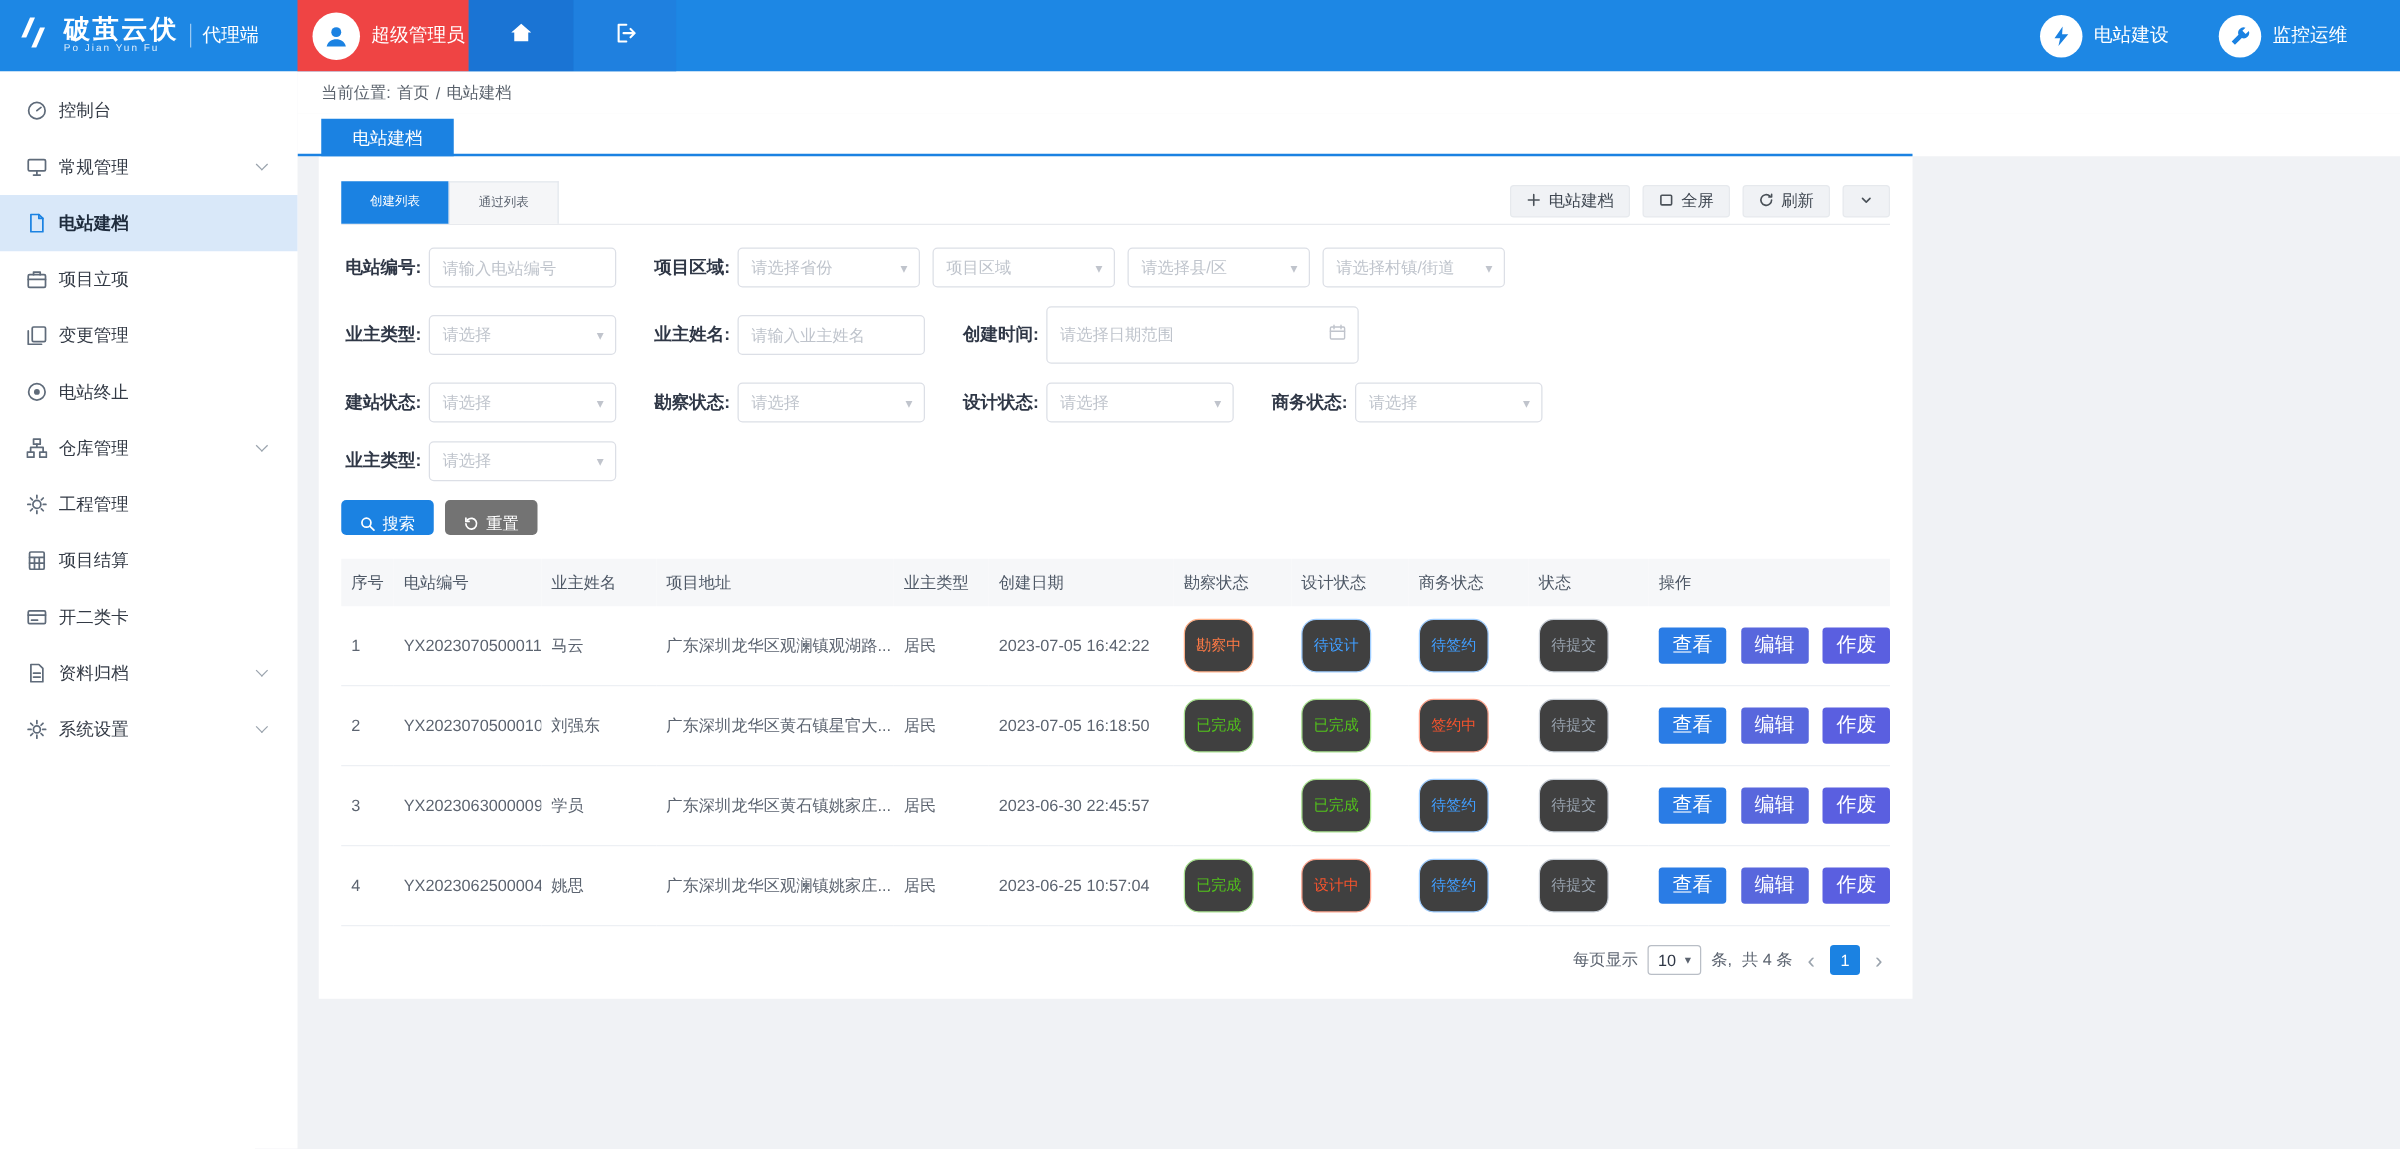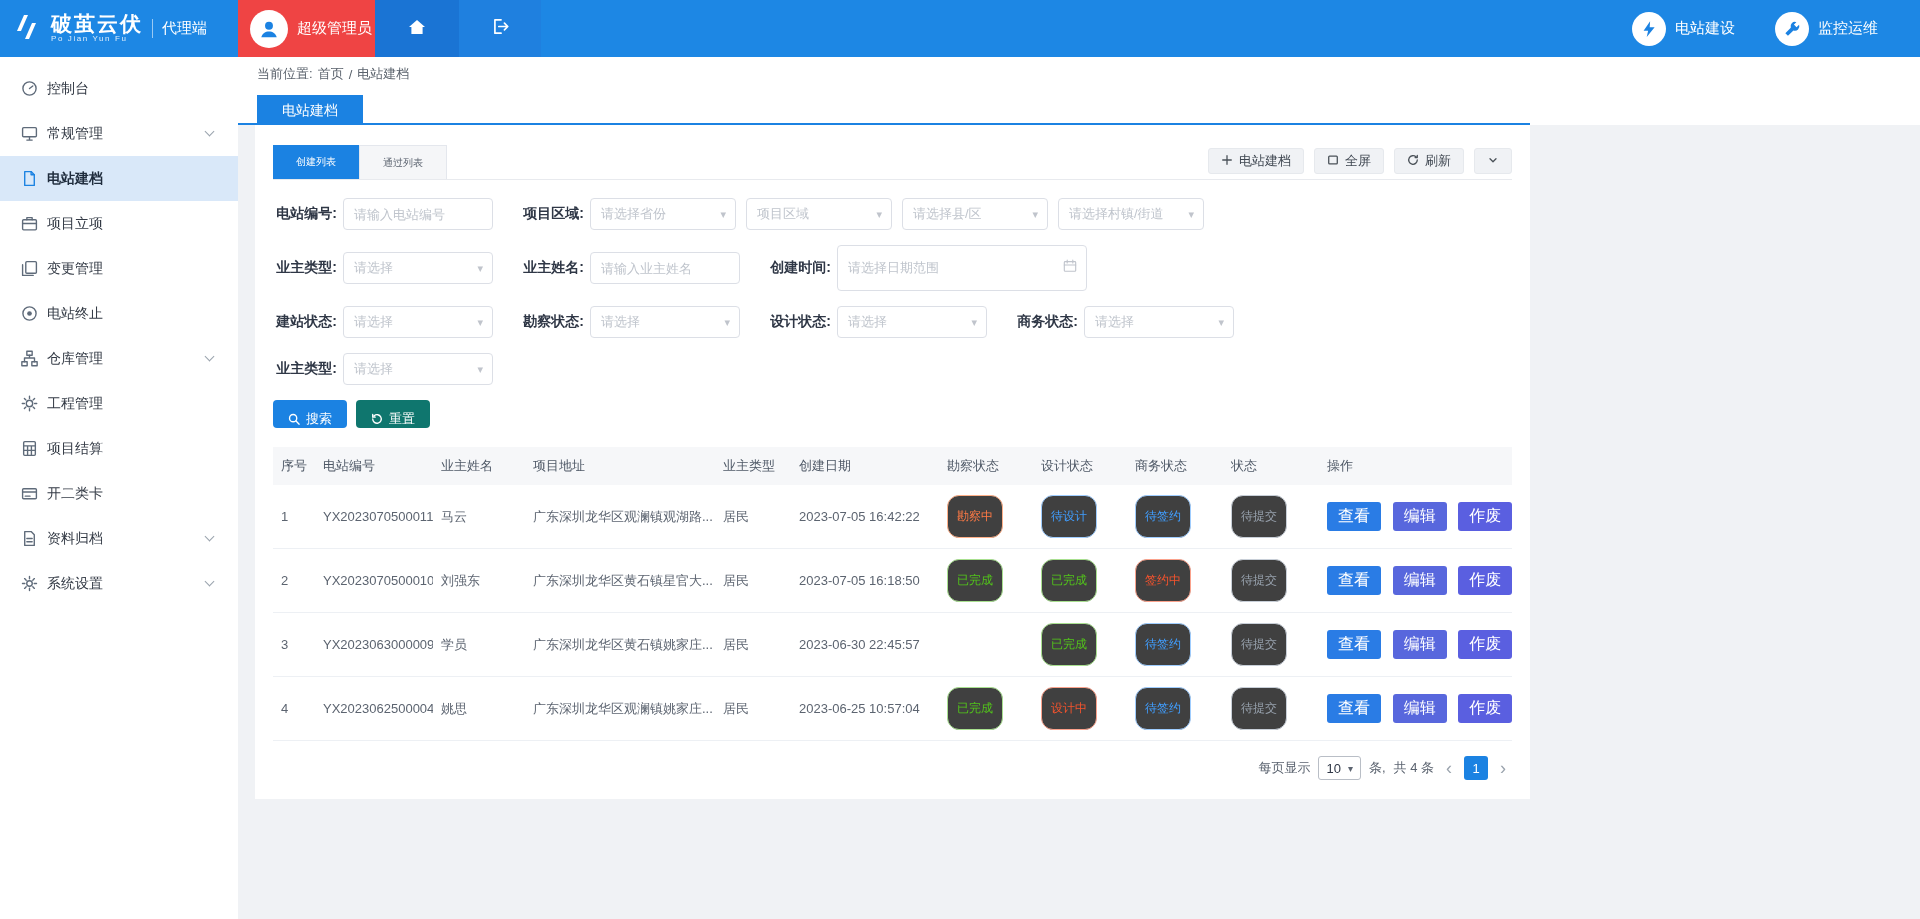--- a/index.html
+++ b/index.html
@@ -73,21 +73,21 @@
   .fdate{width:250px;height:46px;border:1px solid #dcdfe6;border-radius:4px;background:#fff;
          display:flex;align-items:center;padding:0 9px 0 10px;cursor:pointer;}
   .fdate .ph{flex:1;font-size:13px;color:#bfc4cc;}
   .fdate svg{width:14px;height:14px;fill:none;stroke:#c0c4cc;stroke-width:1.3;stroke-linecap:round;}
 
   .btnrow{display:flex;gap:9px;margin:7px 0 19px;}
   .btn{height:28px;display:flex;align-items:flex-end;gap:6px;padding:0 15px;border-radius:4px;
        font-size:13px;color:#fff;cursor:pointer;border:none;}
   .btn svg{width:12px;height:12px;fill:none;stroke:#fff;stroke-width:1.6;stroke-linecap:round;}
   .btn.search{background:#1b82e2;}
-  .btn.reset{background:#0f766e;}
+  .btn.reset{background:#737373;}
 
   
   table{width:100%;border-collapse:collapse;table-layout:fixed;}
   thead th{background:#f6f7f9;font-size:13px;color:#4e5866;font-weight:normal;text-align:left;
            padding:10px 8px;white-space:nowrap;}
   tbody td{font-size:13px;color:#5c6470;padding:10px 8px;border-bottom:1px solid #edf0f4;
            white-space:nowrap;overflow:hidden;}
   .badge{display:inline-block;min-width:56px;padding:12px 9px;border:1px solid transparent;border-radius:12px;
          font-size:12px;text-align:center;background:#404040;}
   .badge:empty{display:none;}

